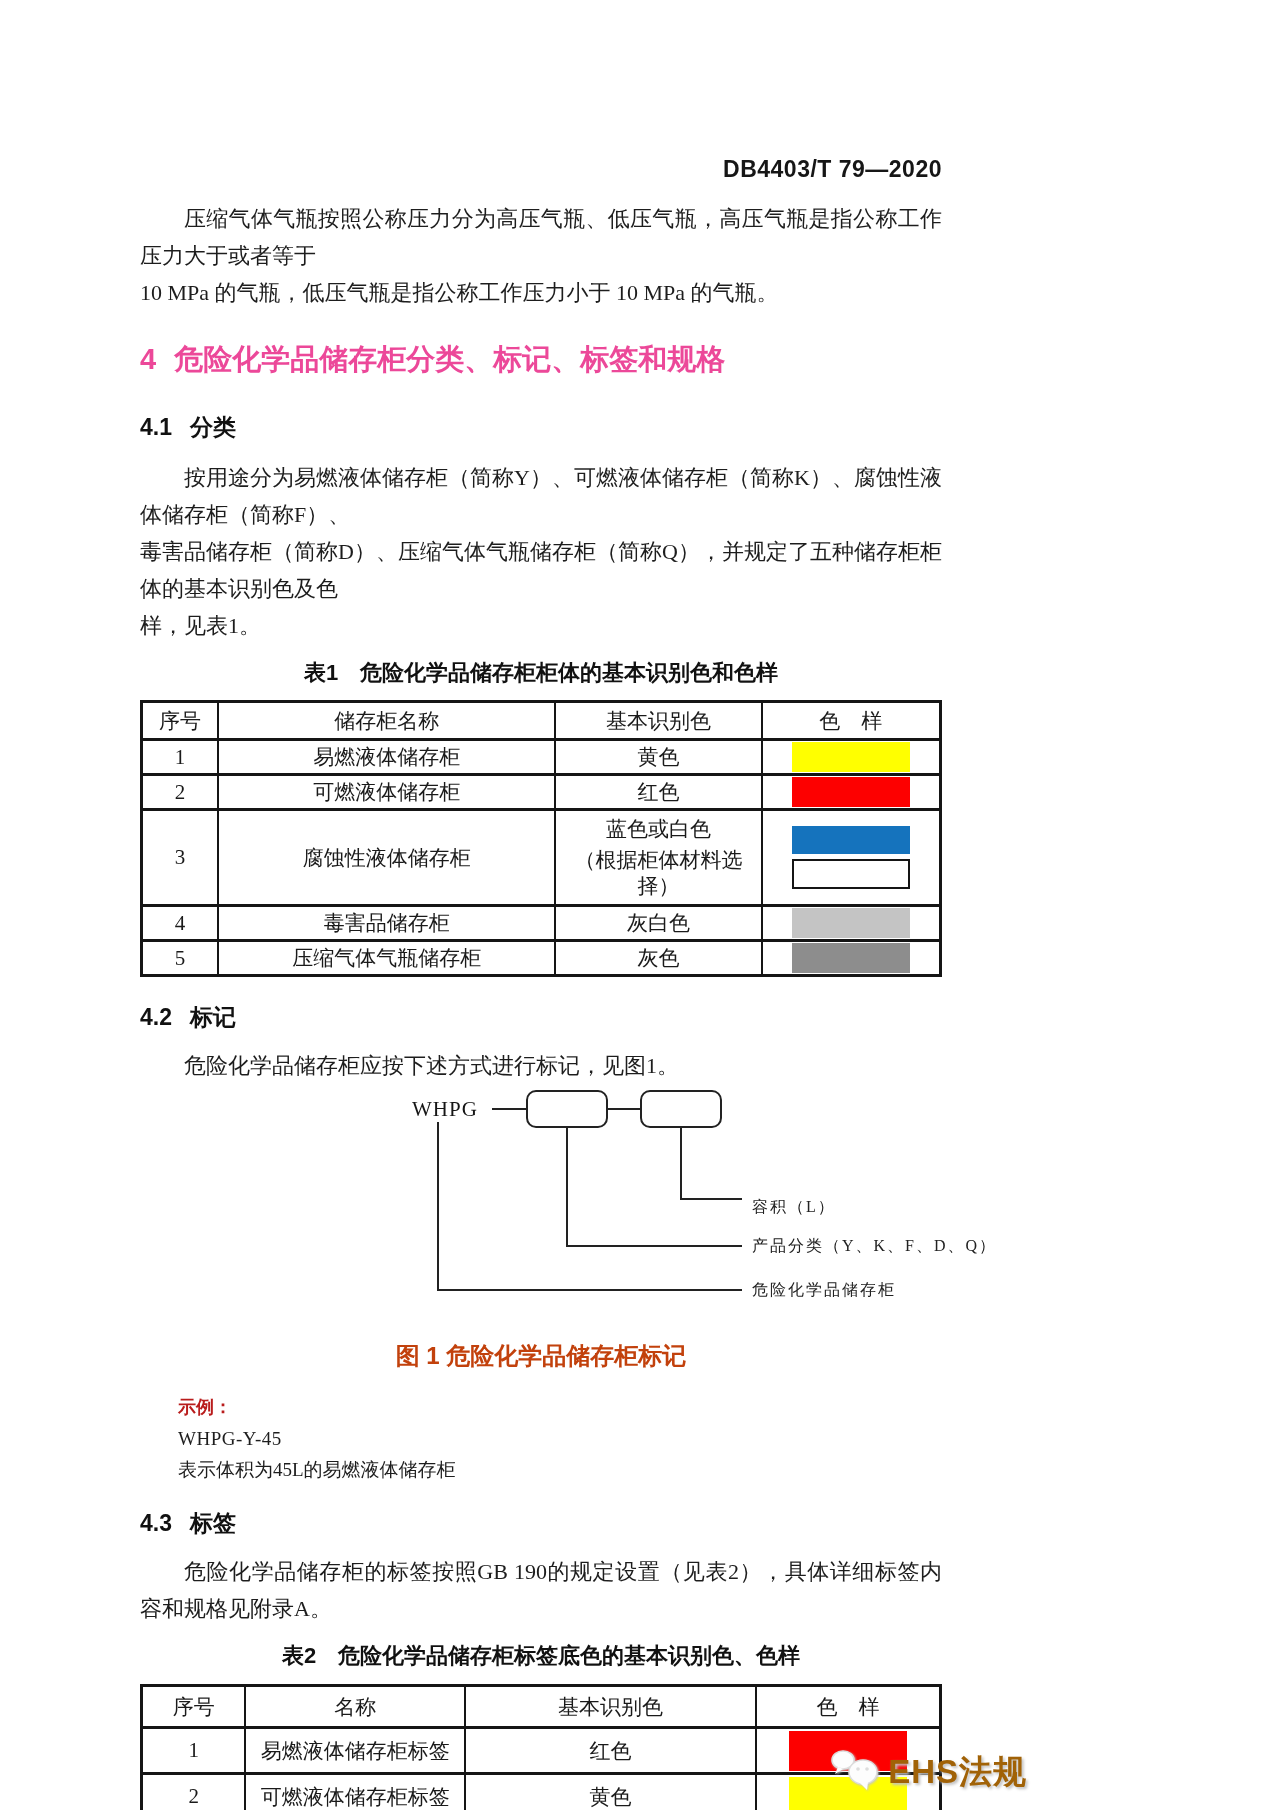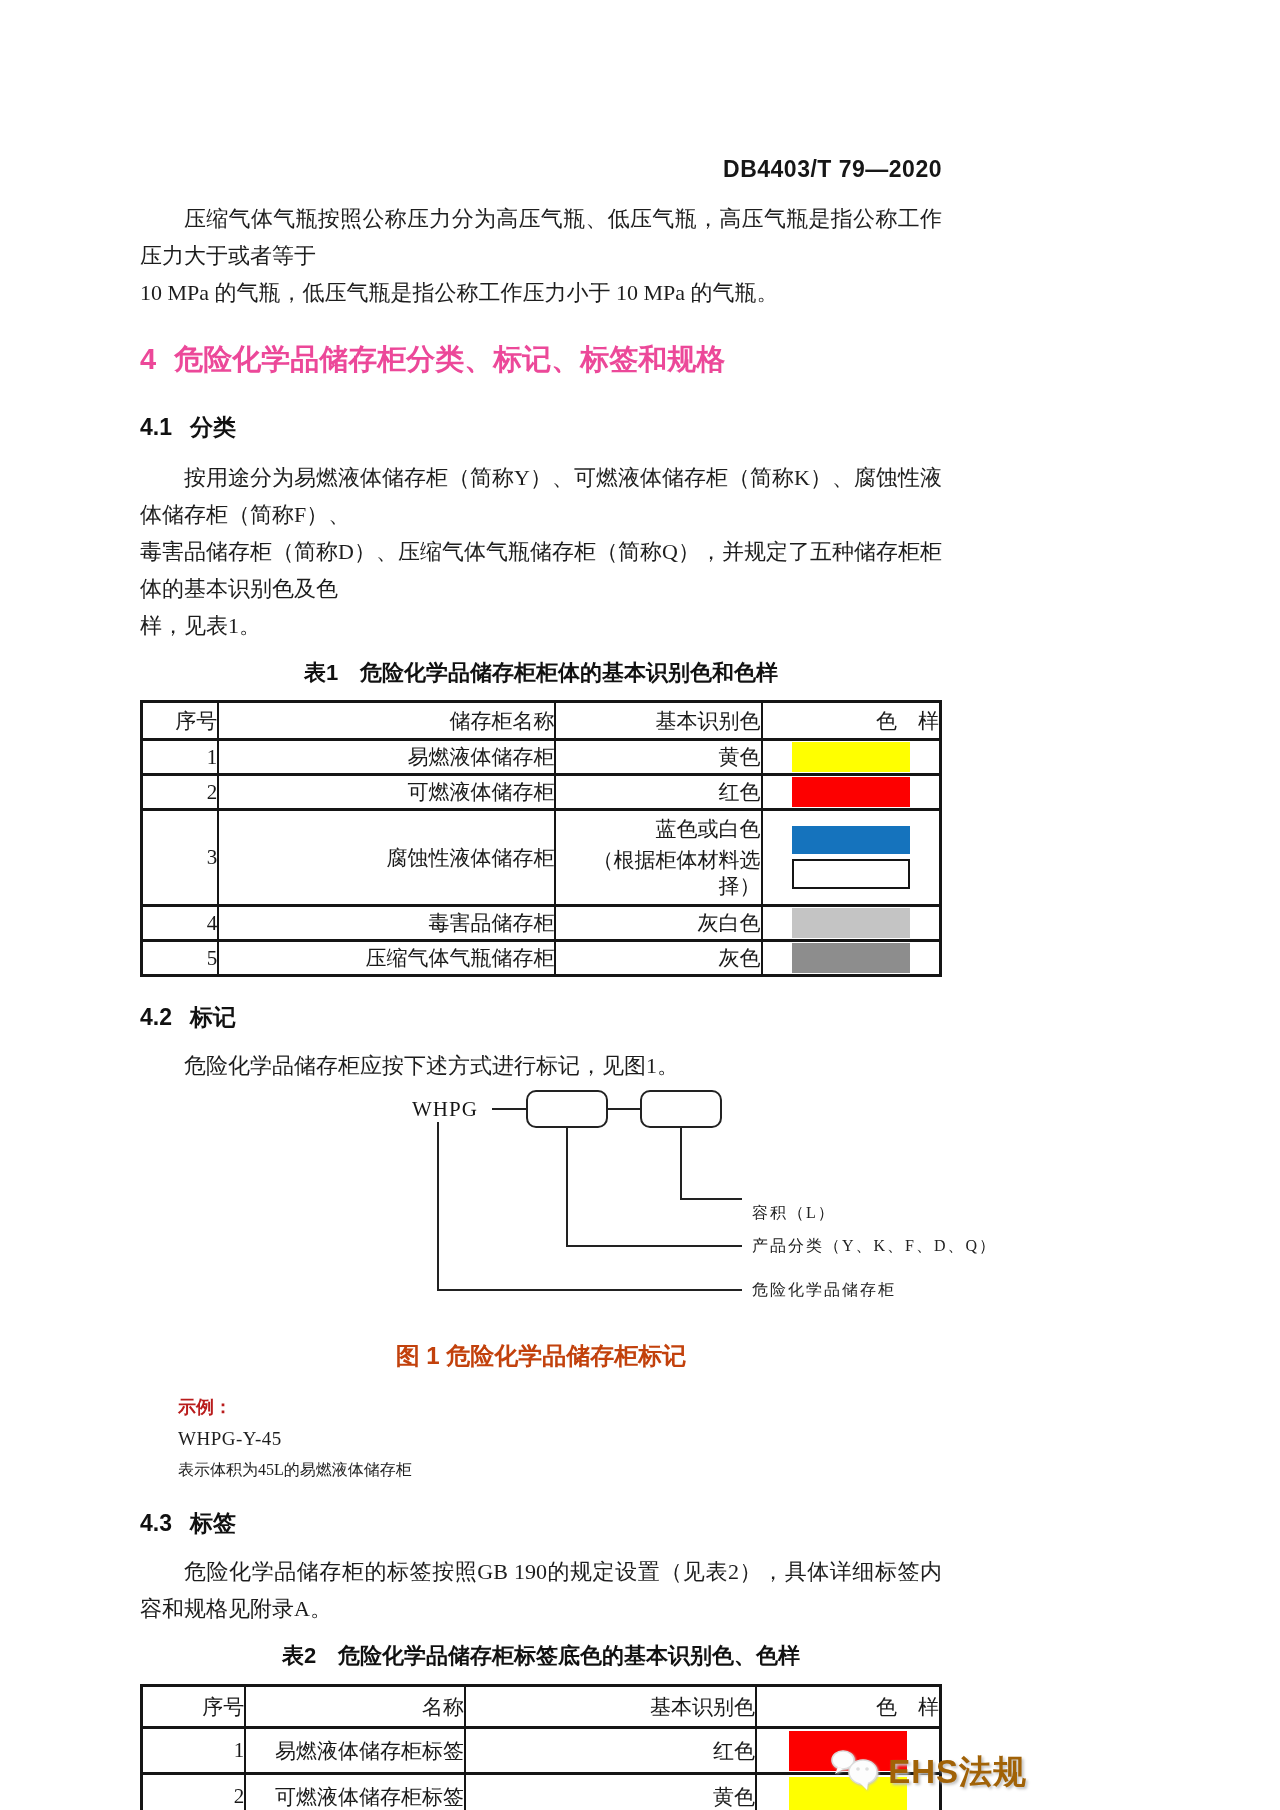--- a/index.html
+++ b/index.html
@@ -56,21 +56,21 @@
     width:100%;
     border-collapse:collapse;
     table-layout:fixed;
     margin-top:13px;
     border:3px solid #151515;
   }
   #table2{margin-top:14px;}
   th,td{
     border:2px solid #151515;
     border-top-width:3px;border-bottom-width:3px;
-    text-align:right;vertical-align:middle;
+    text-align:center;vertical-align:middle;
     font-size:21px;font-weight:normal;
     color:#1a1a1a;padding:0;
   }
   #table1 th{height:38px;}
   #table1 td{height:35px;}
   #table1 tr.row-tall td{height:78px;}
   #table2 th{height:42px;}
   #table2 td{height:46px;}
   .swatch{width:118px;height:30px;margin:0 auto;}
   #table2 .swatch{height:40px;}
@@ -98,35 +98,35 @@
   .drop-box2{left:540px;top:38px;width:2px;height:70px;}
   .elbow1{left:540px;top:108px;width:62px;height:2px;}
   .elbow2{left:426px;top:155px;width:176px;height:2px;}
   .elbow3{left:297px;top:199px;width:305px;height:2px;}
   .fig-label{
     position:absolute;left:612px;
     transform:translateY(-50%);
     font-size:16px;letter-spacing:2px;color:#222;
     white-space:nowrap;
   }
-  .fig-label-1{top:123px;}
+  .fig-label-1{top:117px;}
   .fig-label-2{top:156px;}
   .fig-label-3{top:200px;}
   .fig-caption{
     margin-top:12px;text-align:center;
     font-family:"Liberation Sans","DejaVu Sans",sans-serif;
     font-weight:bold;font-size:24px;line-height:28px;color:#c2410c;
   }
   .example{margin-top:26px;padding-left:38px;}
   .example-label{
     font-family:"Liberation Sans","DejaVu Sans",sans-serif;
     font-weight:bold;font-size:18px;line-height:22px;color:#b91c1c;
   }
   .example-code{margin-top:10px;font-size:19px;line-height:22px;letter-spacing:0.5px;}
-  .example-desc{margin-top:9px;font-size:16px;line-height:22px;}
+  .example-desc{margin-top:9px;font-size:19px;line-height:22px;}
   .page-num{
     margin-top:36px;
     text-align:right;padding-right:12px;
     font-size:20px;line-height:22px;color:#222;
   }
   .watermark{
     position:absolute;right:40px;bottom:14px;
     display:flex;align-items:center;gap:6px;
   }
   .wm-icon{filter:drop-shadow(1.5px 1.5px 1px #c8c8c8);}

